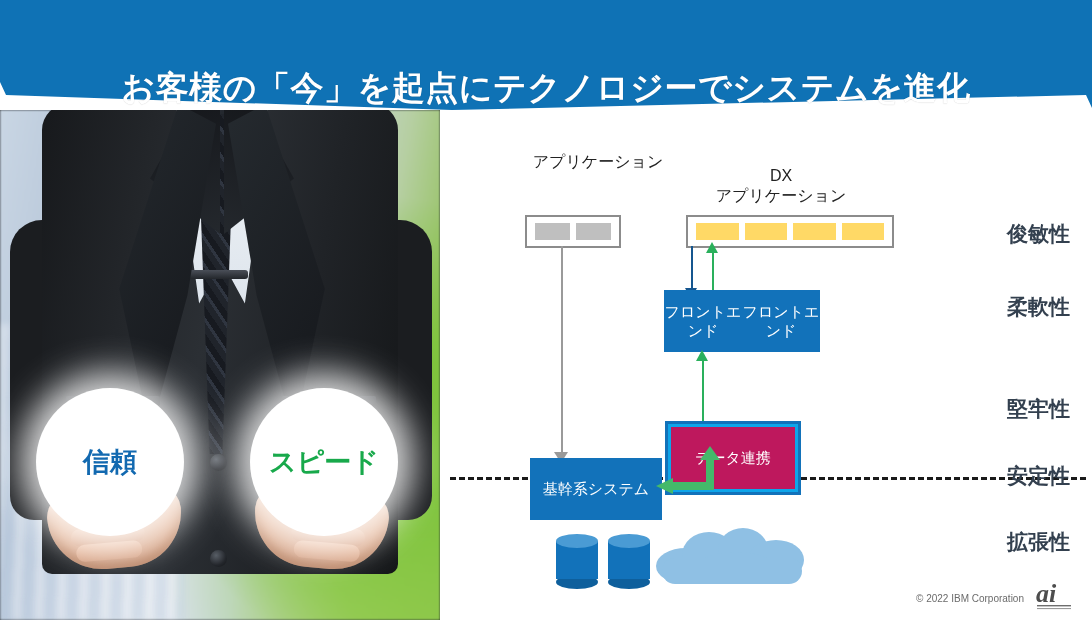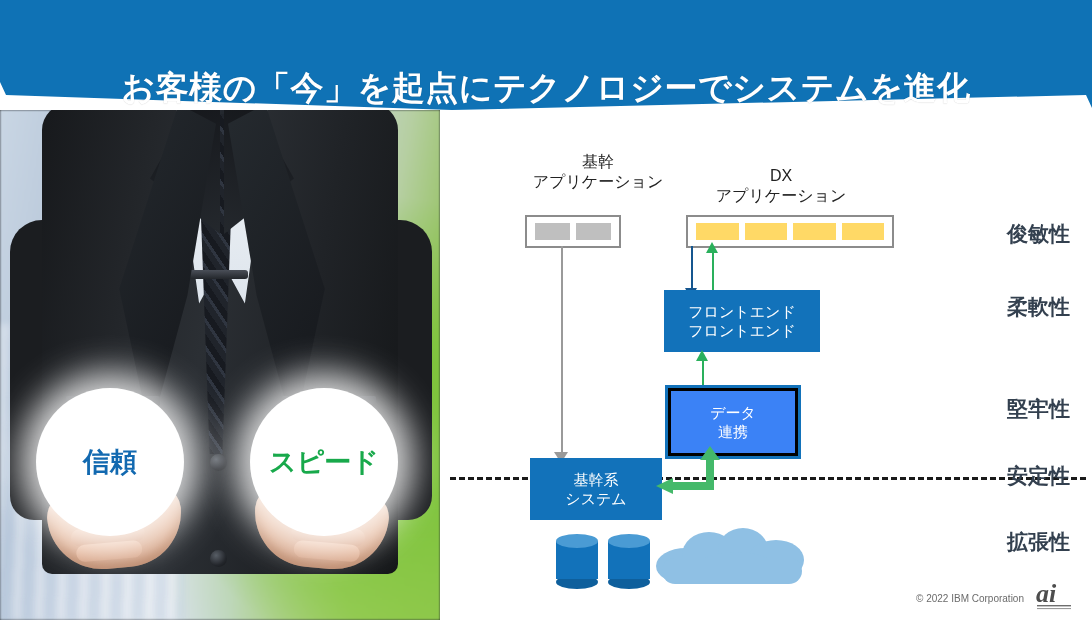--- a/index.html
+++ b/index.html
@@ -92,26 +92,26 @@
 
   .dlabel{position:absolute;text-align:center;color:#222;font-size:16px;
           line-height:1.22;white-space:nowrap;}
 
   .appbox{position:absolute;border:2px solid #8c8c8c;background:#fff;
           display:flex;align-items:center;gap:6px;padding:0 8px;}
   .chip{height:17px;flex:1 1 auto;}
   .chip-gray{background:#bfbfbf;}
   .chip-yellow{background:#ffd966;}
 
-  .nbox{position:absolute;display:flex;flex-direction:column;
+  .nbox{position:absolute;display:flex;flex-direction:row;
         align-items:center;justify-content:center;color:#fff;
         font-size:15px;line-height:1.3;text-align:center;}
   .nbox.blue{background:#1272ba;}
-  .nbox.teal{background:#3b82f6;border:3px solid #000000;
-             box-shadow:0 0 0 3px #1272ba;}
+  .nbox.teal{background:#be185d;border:3px solid #0ea5e9;
+             box-shadow:0 0 0 3px #1272ba;margin-top:36px;}
 
   
   .vline{position:absolute;width:2px;}
   .ahead{position:absolute;width:0;height:0;}
 
   #dashline{position:absolute;left:10px;top:367px;width:636px;height:0;
      border-top:3px dashed #1a1a1a;}
 
   .rlabel{position:absolute;right:22px;color:#33404f;font-size:21px;
      font-weight:700;white-space:nowrap;text-align:right;}
@@ -170,21 +170,20 @@
     <span>スピード</span>
   </div>
 </div>
 
 <div id="banner"></div>
 <div id="banner-title">お客様の「今」を起点にテクノロジーでシステムを進化</div>
 
 <div id="diagram">
 
   <div class="dlabel" style="left:58px;top:42px;width:200px">
-    <div>基幹</div>
     <div>アプリケーション</div>
   </div>
   <div class="dlabel" style="left:236px;top:56px;width:210px">
     <div>DX</div>
     <div>アプリケーション</div>
   </div>
 
   <div class="appbox" id="core-app-box" style="left:85px;top:105px;width:76px;height:29px">
     <div class="chip chip-gray"></div>
     <div class="chip chip-gray"></div>

